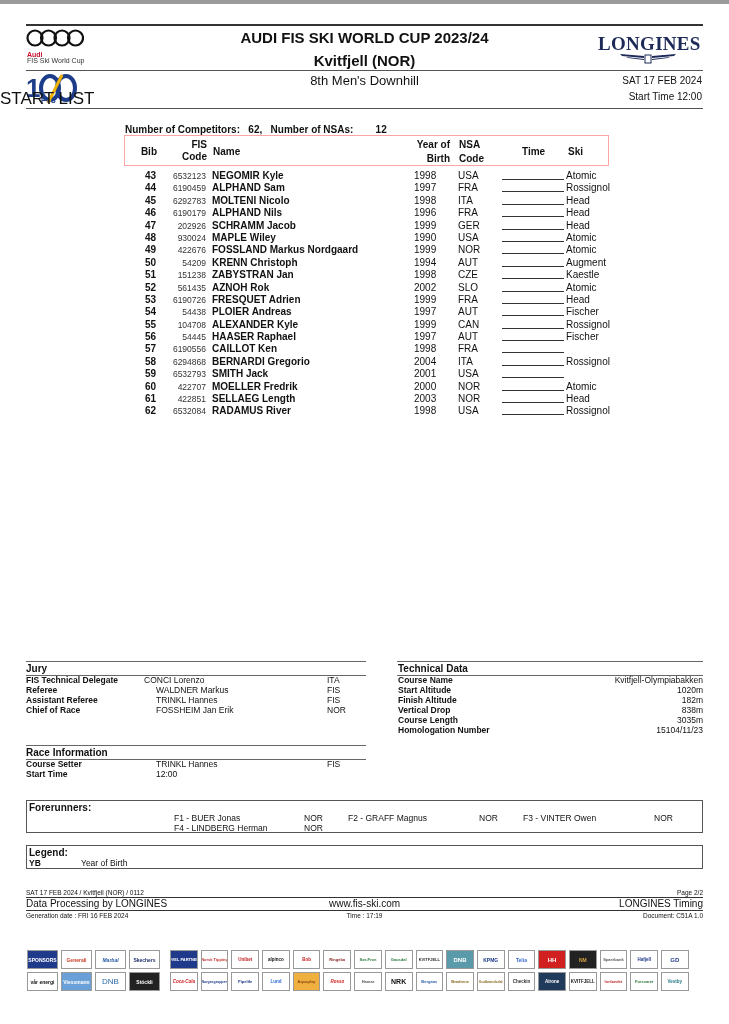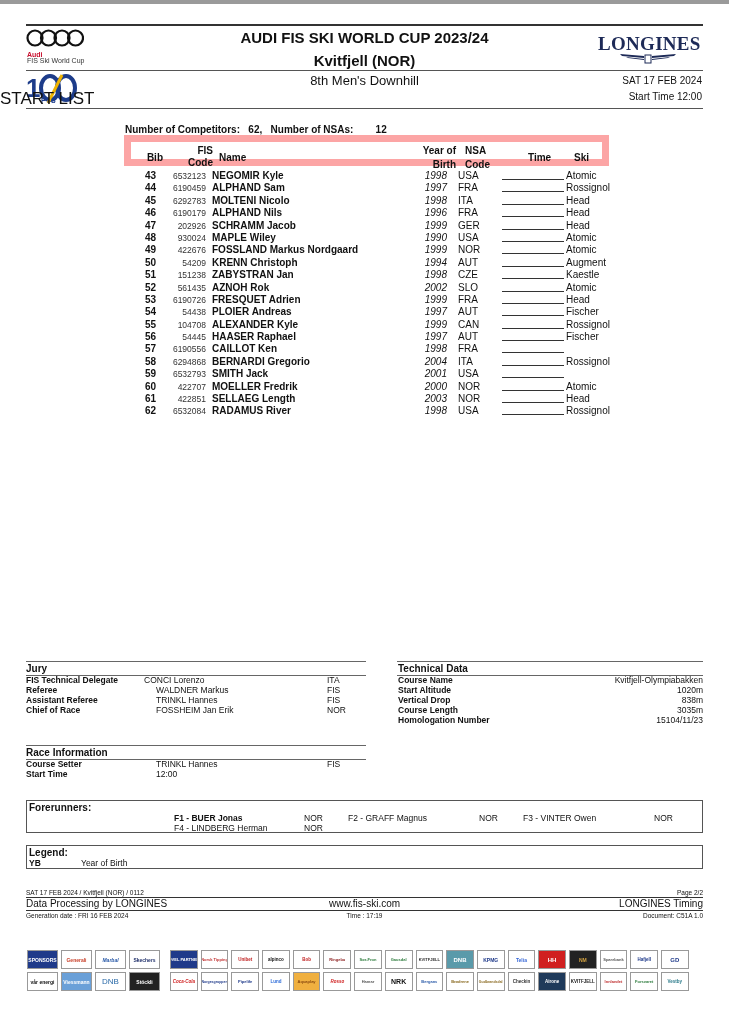--- a/index.html
+++ b/index.html
@@ -21,31 +21,31 @@
   .startlist { left: 0; width: 729px; top: 89px; font-size: 17px; }
   .longines { left: 598px; top: 33px; font-family: "Liberation Serif", serif; font-size: 19px; font-weight: bold; color: #1d2a57; letter-spacing: 0.3px; }
   .wings { left: 618px; top: 52px; width: 60px; height: 12px; }
   .hdr-date { right: 27px; top: 75px; font-size: 10px; text-align: right; }
   .hdr-start { right: 27px; top: 91px; font-size: 10px; text-align: right; }
 
   
   .counts { left: 125px; top: 124px; font-size: 10px; font-weight: bold; white-space: pre; }
 
   
-  .thbox { left: 124px; top: 135px; width: 485px; height: 31px; border: 7px solid #fca5a5; }
+  .thbox { left: 124px; top: 135px; width: 485px; height: 31px; border: 1px solid #fca5a5; }
   .th { position: absolute; font-size: 10px; font-weight: bold; line-height: 13px; }
 
   
   .rows { left: 124px; top: 170px; width: 490px; }
   .row { position: relative; height: 12.4px; font-size: 10px; line-height: 12px; }
   .row span { position: absolute; top: 0; white-space: nowrap; }
   .c-bib { left: 0; width: 32px; text-align: right; font-weight: bold; }
   .c-fis { left: 36px; width: 46px; text-align: right; font-size: 8.5px; color: #333; }
   .c-name { left: 88px; font-weight: bold; }
-  .c-yob { left: 290px; width: 33px; text-align: right; font-style: italic; }
+  .c-yob { left: 290px; width: 33px; text-align: left; }
   .c-nsa { left: 334px; }
   .c-time { left: 378px; width: 62px; top: 9px !important; height: 0; border-top: 1px solid #333; }
   .c-ski { left: 442px; font-size: 10px; }
 
   
   .sec-title { font-size: 10px; font-weight: bold; }
   .kv { font-size: 8.5px; line-height: 10px; white-space: nowrap; }
   .kv b { font-weight: bold; }
   .box { position: absolute; border: 1px solid #555; }
 
@@ -329,20 +329,24 @@
 <div class="abs kv" style="left:398px; top:675px; width:305px;">
   <div style="display:flex; justify-content:space-between; height:10px;">
       <b>Course Name</b>
       <span>Kvitfjell-Olympiabakken</span>
     </div>
   <div style="display:flex; justify-content:space-between; height:10px;">
       <b>Start Altitude</b>
       <span>1020m</span>
     </div>
   <div style="display:flex; justify-content:space-between; height:10px;">
+      <b>Finish Altitude</b>
+      <span>182m</span>
+    </div>
+  <div style="display:flex; justify-content:space-between; height:10px;">
       <b>Vertical Drop</b>
       <span>838m</span>
     </div>
   <div style="display:flex; justify-content:space-between; height:10px;">
       <b>Course Length</b>
       <span>3035m</span>
     </div>
   <div style="display:flex; justify-content:space-between; height:10px;">
       <b>Homologation Number</b>
       <span>15104/11/23</span>
@@ -360,21 +364,21 @@
     </div>
   <div style="position:relative; height:10px; width:340px;">
       <b style="position:absolute; left:0;">Start Time</b>
       <span style="position:absolute; left:130px;">12:00</span>
       <span style="position:absolute; left:301px;"></span>
     </div>
 </div>
 
 <div class="box" style="left:26px; top:800px; width:677px; height:33px;">
   <div class="abs sec-title" style="left:2px; top:1px;">Forerunners:</div>
-  <div class="abs kv" style="left:147px; top:12px;font-weight:bold;">F1 - BUER Jonas</div>
+  <div class="abs kv" style="left:147px; top:12px;">F1 - BUER Jonas</div>
   <div class="abs kv" style="left:277px; top:12px;">NOR</div>
   <div class="abs kv" style="left:321px; top:12px;">F2 - GRAFF Magnus</div>
   <div class="abs kv" style="left:452px; top:12px;">NOR</div>
   <div class="abs kv" style="left:496px; top:12px;">F3 - VINTER Owen</div>
   <div class="abs kv" style="left:627px; top:12px;">NOR</div>
   <div class="abs kv" style="left:147px; top:22px;">F4 - LINDBERG Herman</div>
   <div class="abs kv" style="left:277px; top:22px;">NOR</div>
 </div>
 
 <div class="box" style="left:26px; top:845px; width:677px; height:24px;">

